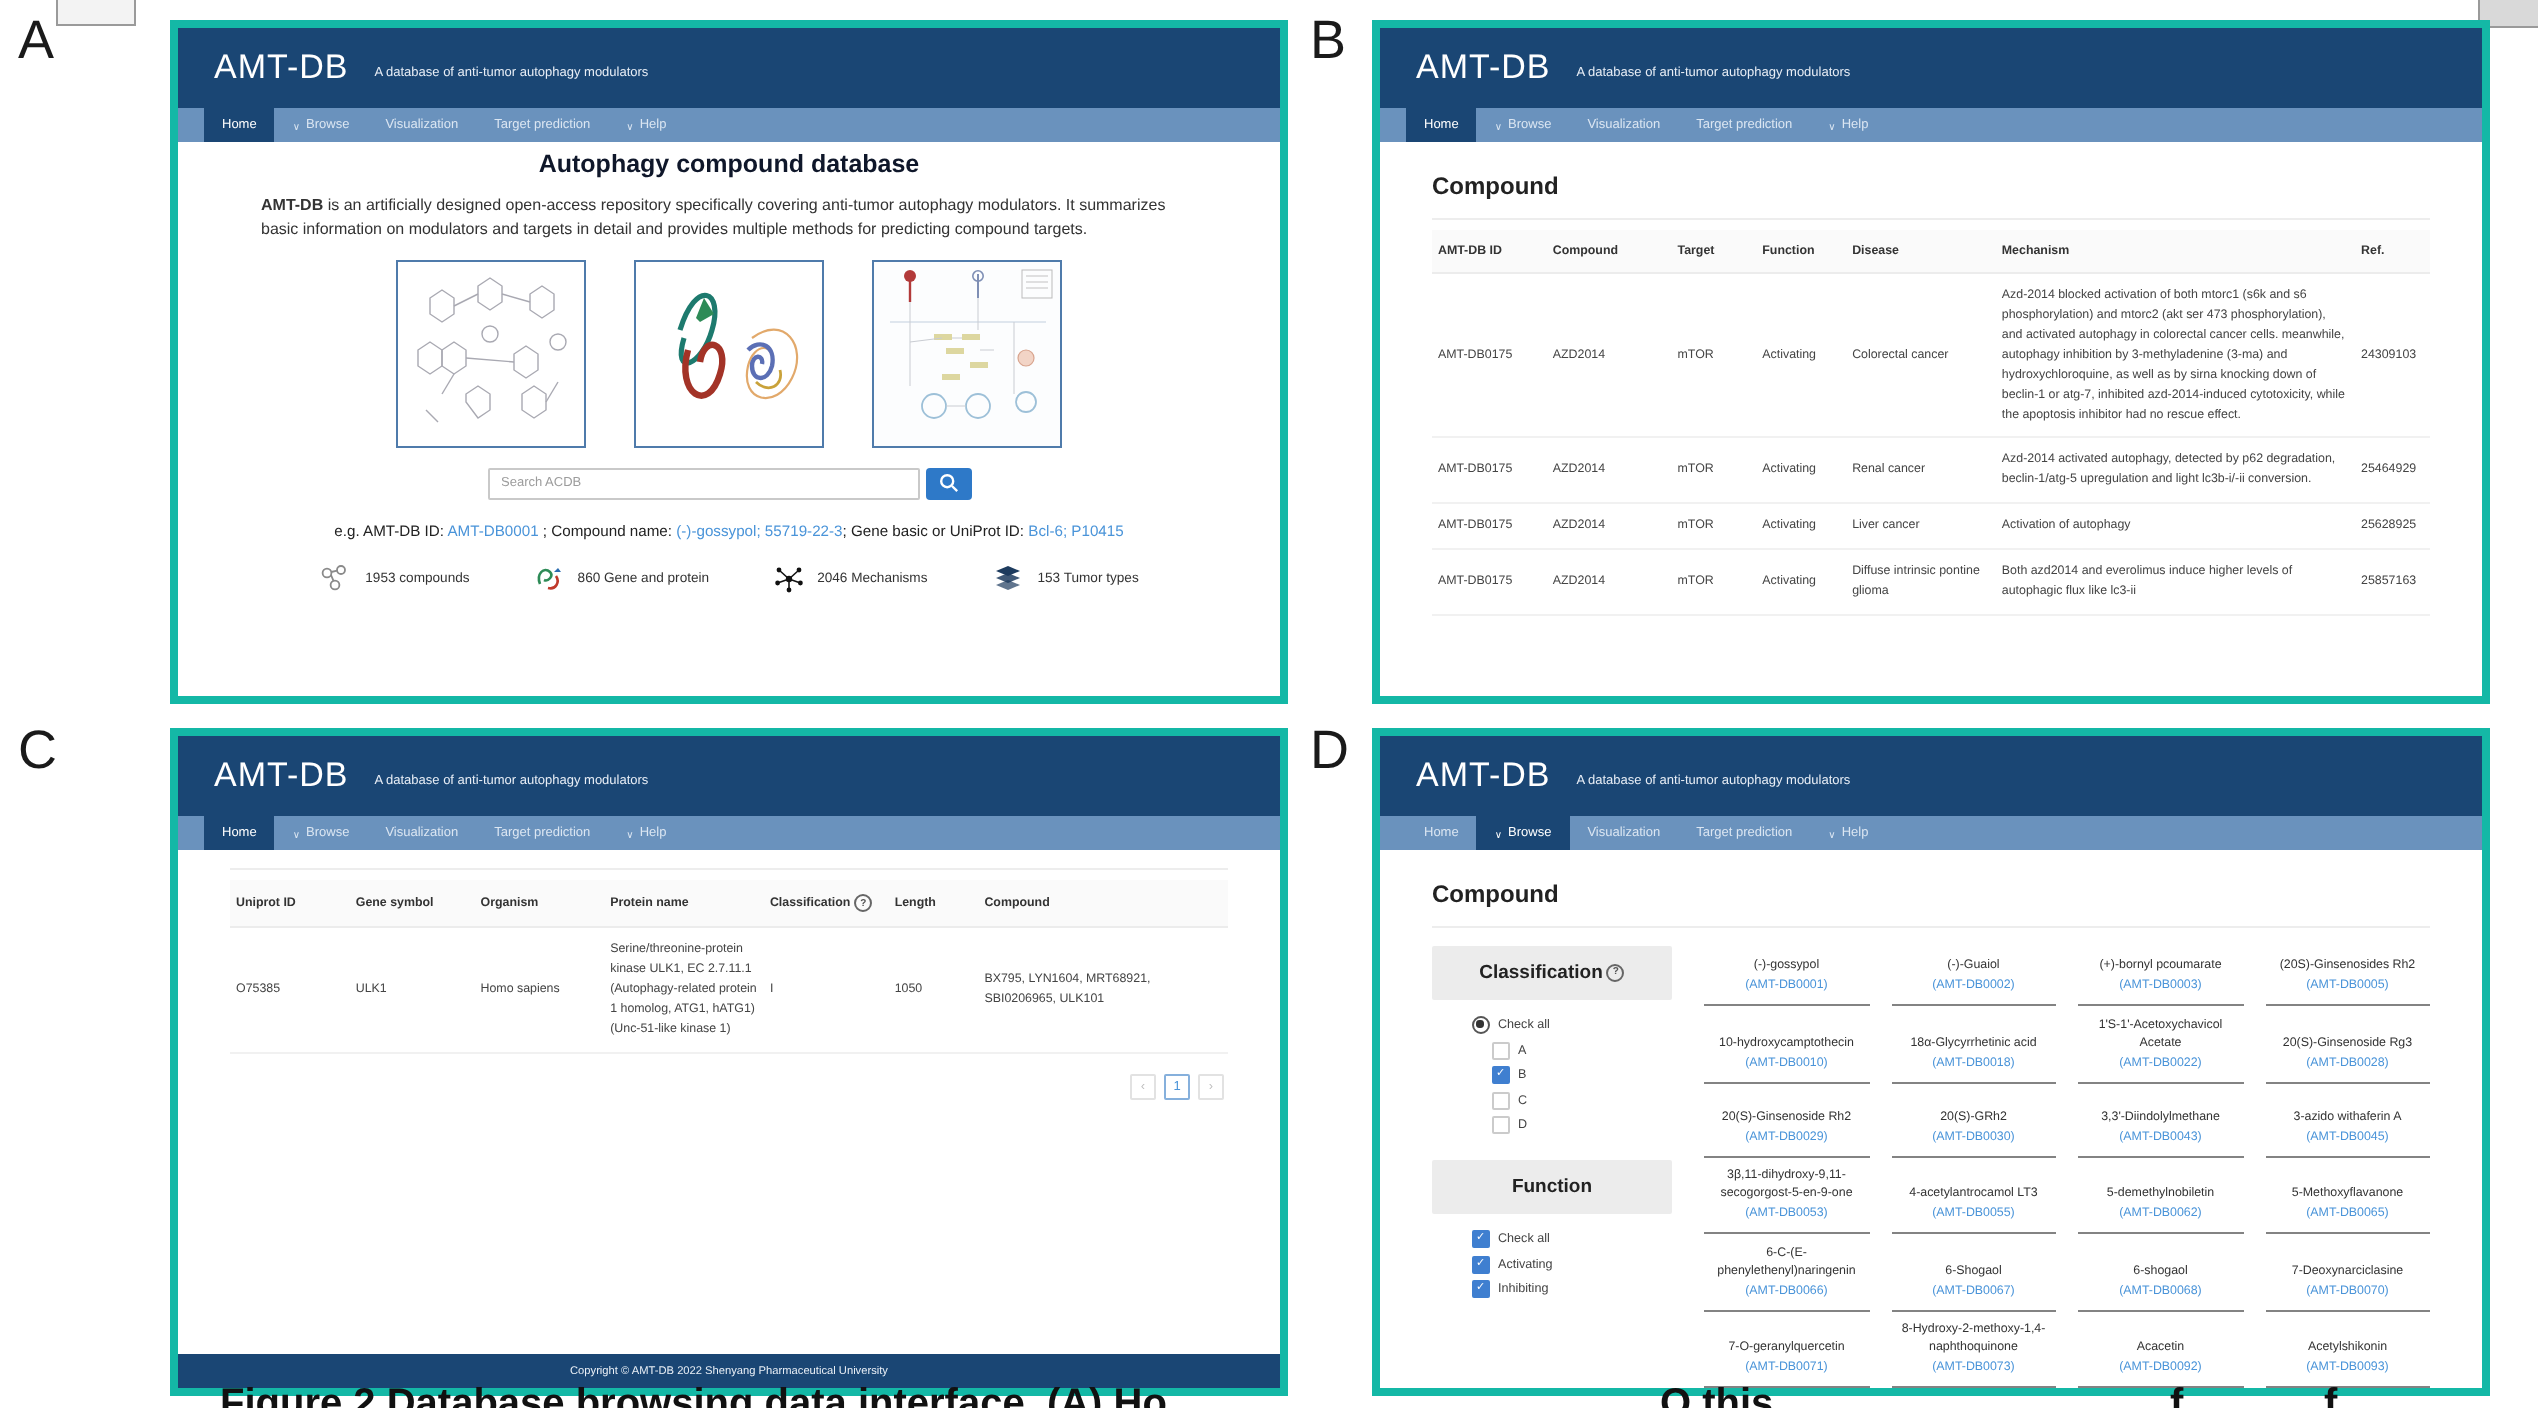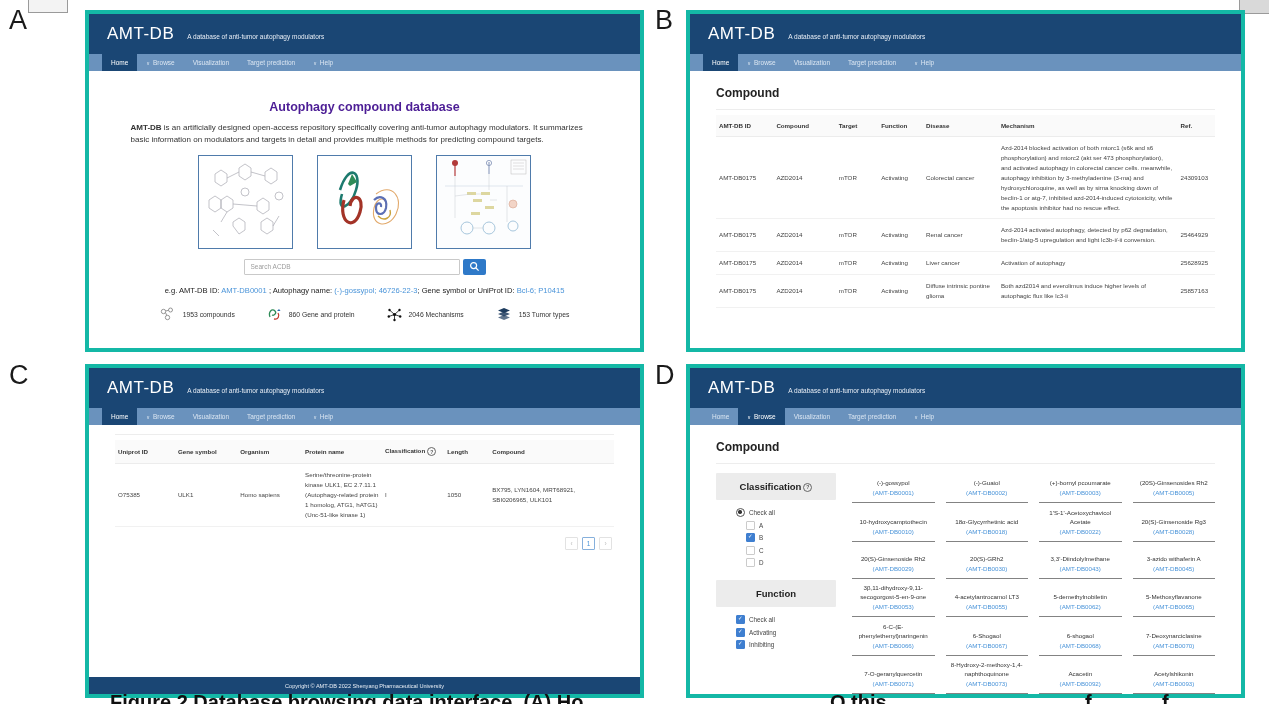--- a/index.html
+++ b/index.html
@@ -24,21 +24,21 @@
   .hdr{background:#1a4674;color:#fff;height:40px;display:flex;align-items:center;padding-left:18px;flex-shrink:0}
   .brand{font-size:17px;font-weight:400;letter-spacing:.5px}
   .tagline{font-size:6.5px;margin-left:13px;margin-top:5px;color:#e8eef6}
   .nav{background:#6a92bd;height:17px;display:flex;align-items:stretch;padding-left:13px;flex-shrink:0;font-size:6.5px;color:#dbe6f2}
   .nav .item{display:flex;align-items:center;padding:0 9px;gap:3px;cursor:default}
   .nav .item.active{background:#1a4674;color:#fff}
   .chev{font-size:5px;margin-top:1px}
 
   
   .pa-body{flex:1;display:flex;flex-direction:column;align-items:center}
-  .pa-title{font-size:12.5px;font-weight:700;color:#4c1d95;margin-top:29px}
+  .pa-title{font-size:12.5px;font-weight:700;color:#0f172a;margin-top:4px}
   .pa-intro{font-size:8px;color:#333;width:468px;line-height:1.55;margin-top:8px}
   .pa-imgs{display:flex;gap:24px;margin-top:8px}
   .imgbox{width:93px;height:92px;border:1px solid #4f7bab;background:#fff}
   .pa-search{display:flex;margin-top:10px;align-items:stretch}
   .pa-search input{width:202px;height:14px;border:1px solid #c9c9c9;font-size:6.5px;padding:0 6px;color:#333;outline:none;border-radius:1px}
   .pa-search input::placeholder{color:#9c9c9c}
   .srch-btn{width:23px;height:16px;background:#2e79c8;border:none;border-radius:2px;margin-left:3px;display:flex;align-items:center;justify-content:center;padding:0}
   .pa-example{font-size:7.6px;color:#222;margin-top:11px}
   .lnk{color:#4a94d9}
   .pa-stats{display:flex;align-items:center;gap:32px;margin-top:12px}
@@ -192,21 +192,21 @@
     </div>
     <div class="pa-search">
       <input type="text" placeholder="Search ACDB" style="">
       <button class="srch-btn">
         <svg width="11" height="11" viewBox="0 0 11 11">
           <circle cx="4.6" cy="4.6" r="3" fill="none" stroke="#fff" stroke-width="1.2"></circle>
           <line x1="7" y1="7" x2="9.6" y2="9.6" stroke="#fff" stroke-width="1.2"></line>
         </svg>
       </button>
     </div>
-    <div class="pa-example"><span>e.g. AMT-DB ID: </span><span class="lnk">AMT-DB0001</span><span> ; Autophagy name: </span><span class="lnk">(-)-gossypol; 46726-22-3</span><span>; Gene symbol or UniProt ID: </span><span class="lnk">Bcl-6; P10415</span></div>
+    <div class="pa-example"><span>e.g. AMT-DB ID: </span><span class="lnk">AMT-DB0001</span><span> ; Compound name: </span><span class="lnk">(-)-gossypol; 55719-22-3</span><span>; Gene basic or UniProt ID: </span><span class="lnk">Bcl-6; P10415</span></div>
     <div class="pa-stats">
       <div class="pa-stat">
         <svg width="16" height="14" viewBox="0 0 16 14">
           <g fill="none" stroke="#8a8a8a" stroke-width="0.9">
             <circle cx="3.5" cy="4.5" r="2.2"></circle>
               <circle cx="10.5" cy="3" r="2"></circle>
               <circle cx="7.5" cy="10.5" r="2.2"></circle>
             <line x1="5.5" y1="5.5" x2="6.8" y2="8.6"></line>
               <line x1="5.6" y1="4" x2="8.6" y2="3.3"></line>
           </g>

